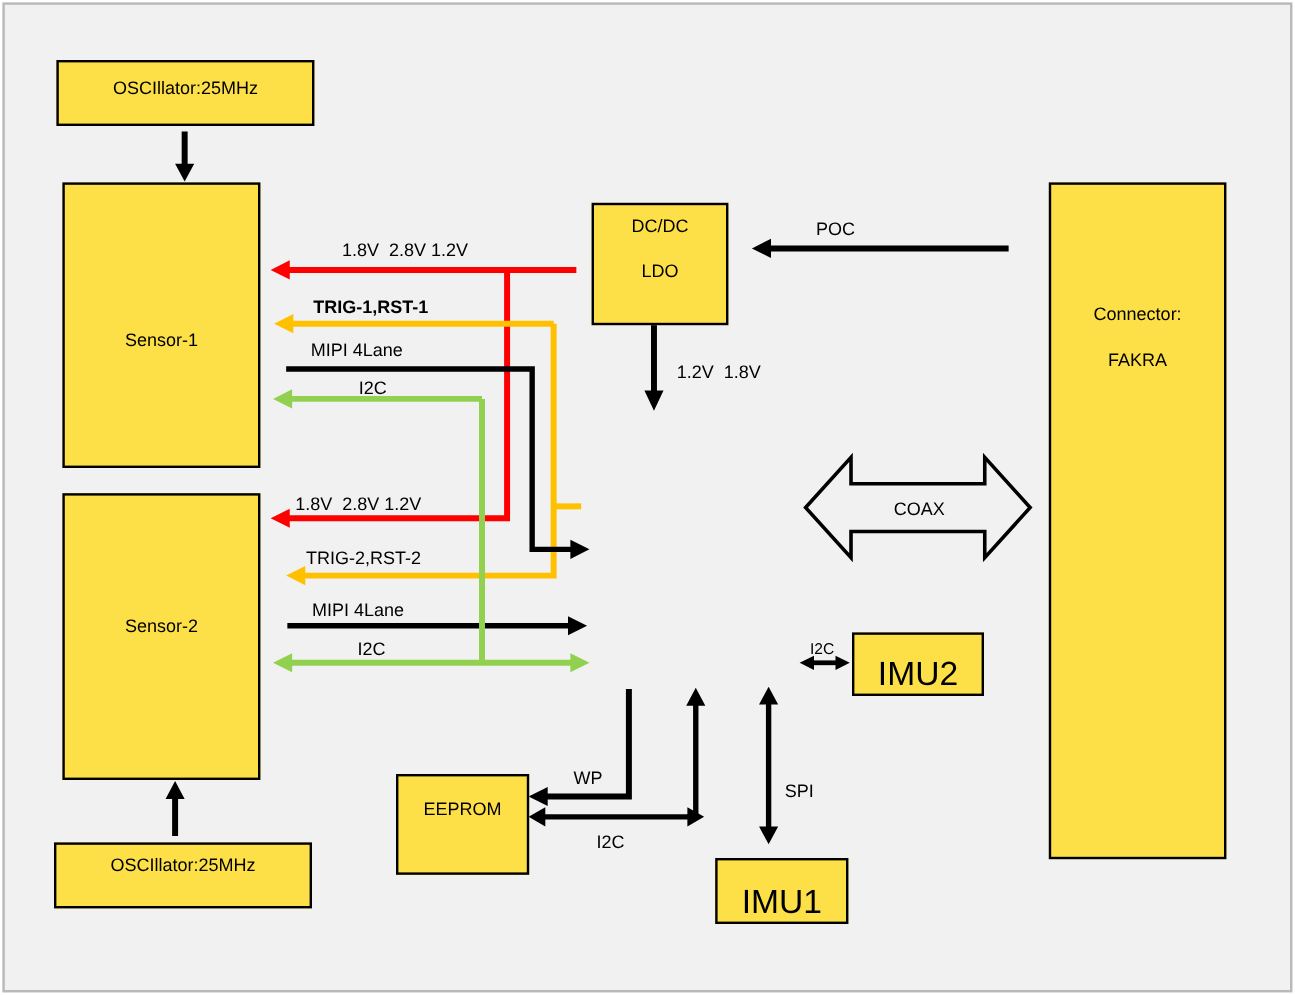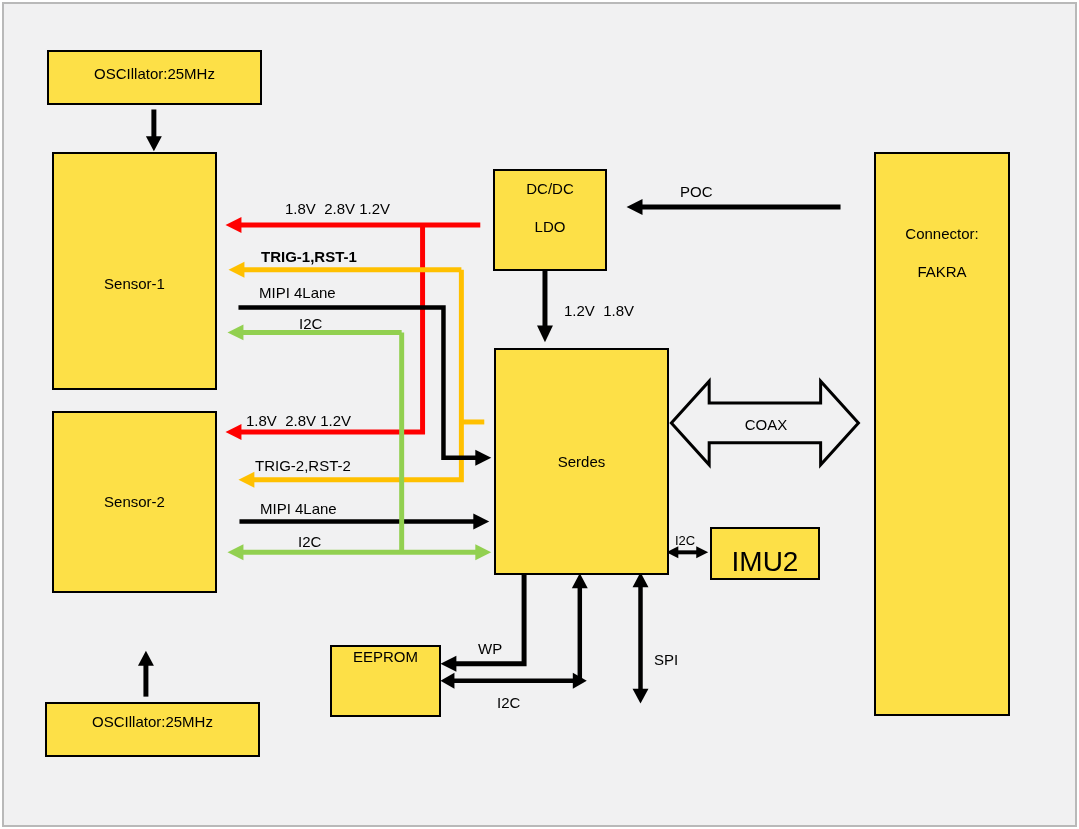--- a/index.html
+++ b/index.html
@@ -145,50 +145,50 @@
   </svg>
 
   <div class="box" style="left:43px;top:46px;width:215px;height:55px;padding-top:12px;">
     <div class="bline">OSCIllator:25MHz</div>
   </div>
 
   <div class="box" style="left:48px;top:148px;width:165px;height:238px;padding-top:120px;">
     <div class="bline">Sensor-1</div>
   </div>
 
-  <div class="box" style="left:48px;top:407px;width:165px;height:182px;padding-top:79px;">
+  <div class="box" style="left:48px;top:407px;width:165px;height:239px;padding-top:100px;">
     <div class="bline">Sensor-2</div>
   </div>
 
   <div class="box" style="left:41px;top:698px;width:215px;height:55px;padding-top:8px;">
     <div class="bline">OSCIllator:25MHz</div>
   </div>
 
   <div class="box" style="left:489px;top:165px;width:114px;height:102px;padding-top:8px;">
     <div class="bline">DC/DC</div>
     <div class="bline" style="margin-top:18px;">LDO</div>
   </div>
 
-  <div class="box" style="left:490px;top:344px;width:175px;height:227px;justify-content:center;">
-    <div class="bline">Serdes</div>
-  </div>
-
-  <div class="box" style="left:870px;top:148px;width:136px;height:564px;padding-top:70px;align-items:center;">
+
+  <div class="box" style="left:870px;top:148px;width:148px;height:564px;padding-top:99px;align-items:center;">
     <div class="bline">Connector:</div>
     <div class="bline" style="margin-top:18px;">FAKRA</div>
   </div>
 
-  <div class="box" style="left:326px;top:641px;width:111px;height:72px;padding-top:0;">
+  <div class="box" style="left:326px;top:641px;width:111px;height:84px;padding-top:18px;">
     <div class="bline">EEPROM</div>
   </div>
 
   <div class="box big-label" style="left:706px;top:523px;width:110px;height:53px;">
     <div>IMU2</div>
   </div>
 
+  <div class="box big-label" style="left:592px;top:711px;width:111px;height:55px;">
+    <div>IMU1</div>
+  </div>
 
   <span class="wire-label" style="left:281px;top:197px;">1.8V  2.8V 1.2V</span>
   <span class="wire-label" style="left:257px;top:245px;font-weight:bold;">TRIG-1,RST-1</span>
   <span class="wire-label" style="left:255px;top:281px;">MIPI 4Lane</span>
   <span class="wire-label" style="left:295px;top:312px;">I2C</span>
   <span class="wire-label" style="left:242px;top:409px;">1.8V  2.8V 1.2V</span>
   <span class="wire-label" style="left:251px;top:454px;">TRIG-2,RST-2</span>
   <span class="wire-label" style="left:256px;top:497px;">MIPI 4Lane</span>
   <span class="wire-label" style="left:294px;top:530px;">I2C</span>
   <span class="wire-label" style="left:676px;top:180px;">POC</span>

